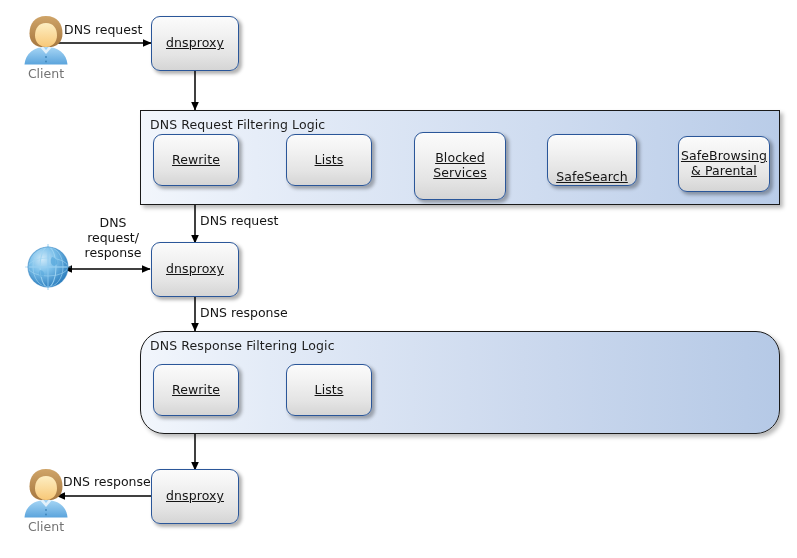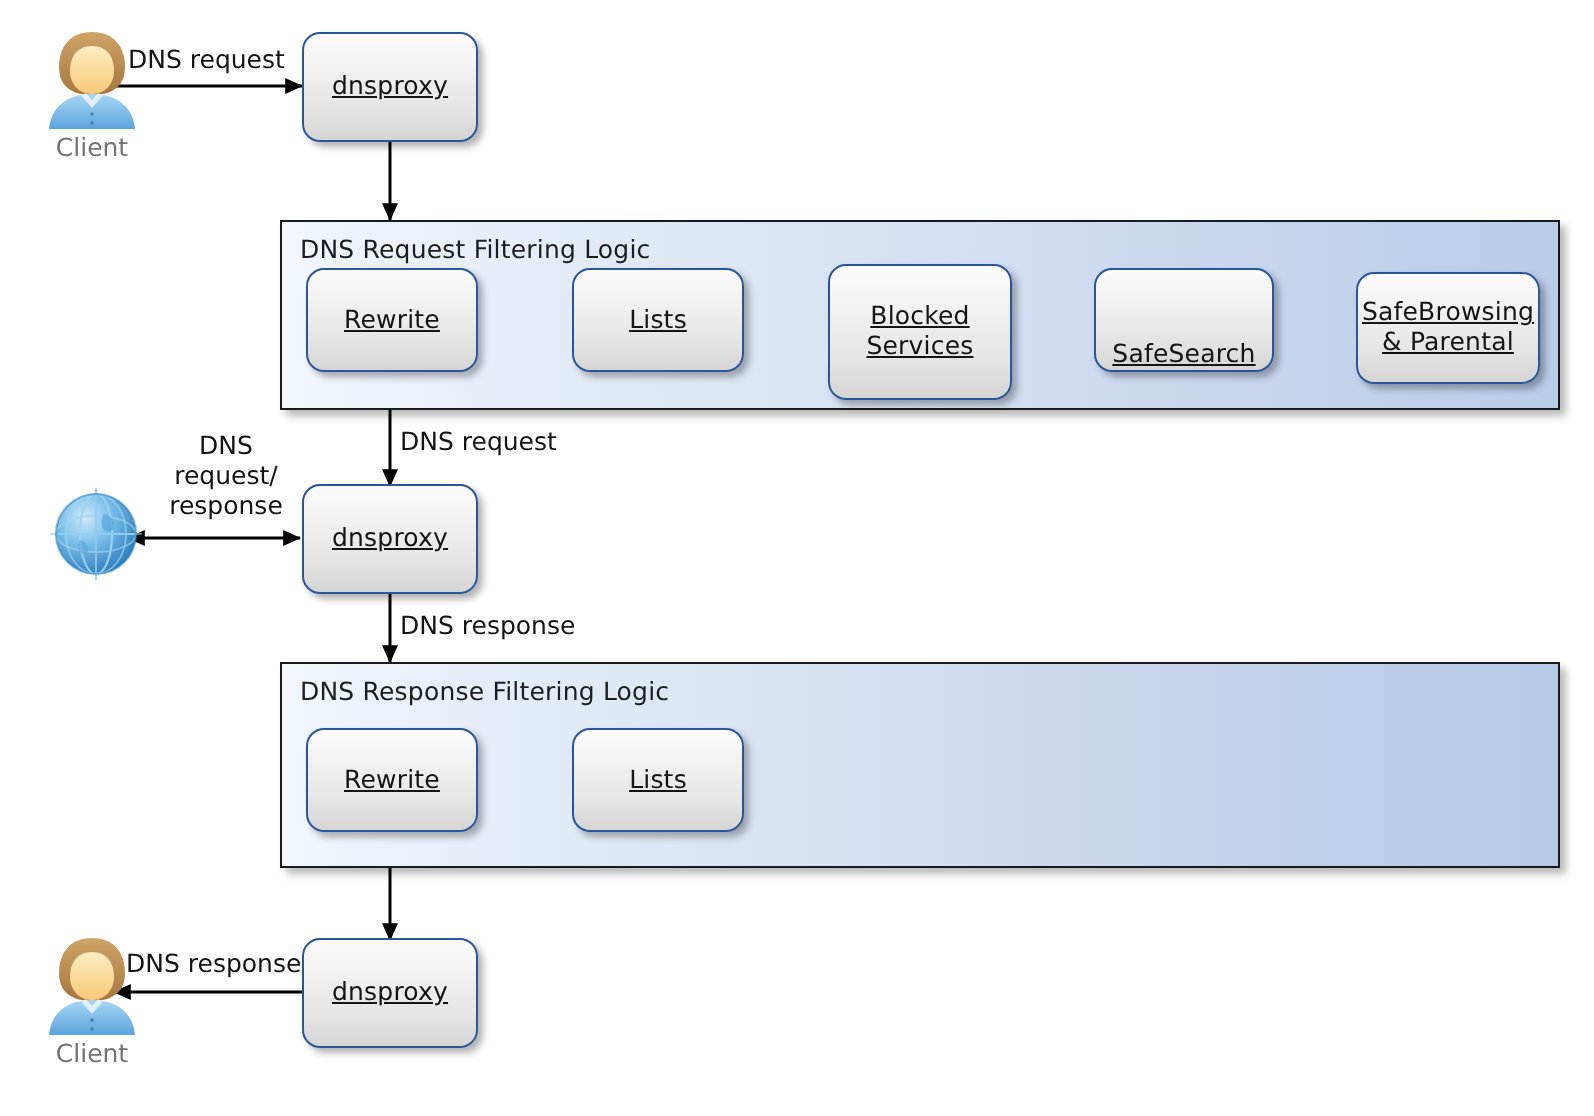--- a/index.html
+++ b/index.html
@@ -37,20 +37,21 @@
   }
   .panel.request {
     left: 140px; top: 110px;
     width: 640px; height: 95px;
     background: linear-gradient(to right, #f2f6fc 0%, #e6edf8 18%, #cfdcf0 62%, #b9cce8 100%);
   }
   .panel.response {
     left: 140px; top: 331px;
     width: 640px; height: 103px;
     background: linear-gradient(to right, #f2f6fc 0%, #e3ebf7 20%, #ccd9ee 60%, #b5c9e6 100%);
+    border-radius: 24px;
   }
   .panel-title {
     position: absolute;
     left: 9px; top: 6px;
     font-size: 12.5px;
     color: #1d1d1d;
     white-space: nowrap;
     letter-spacing: 0.1px;
   }
 

